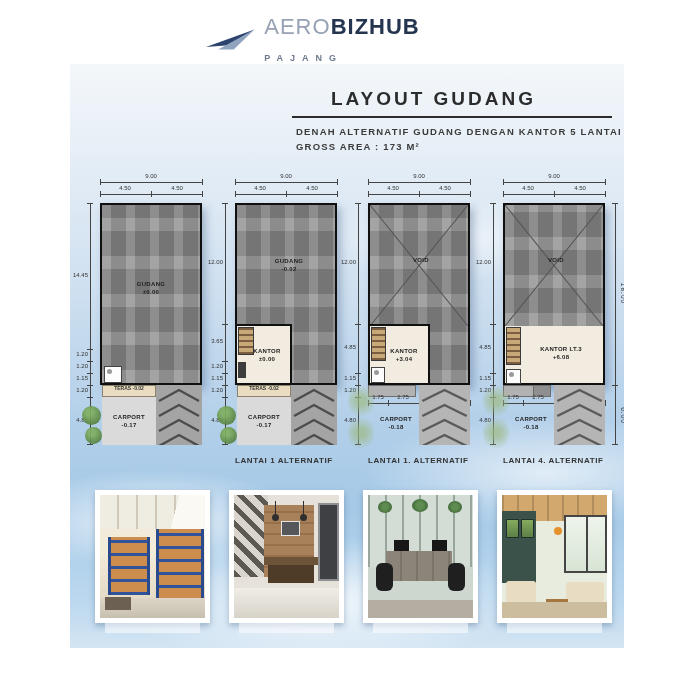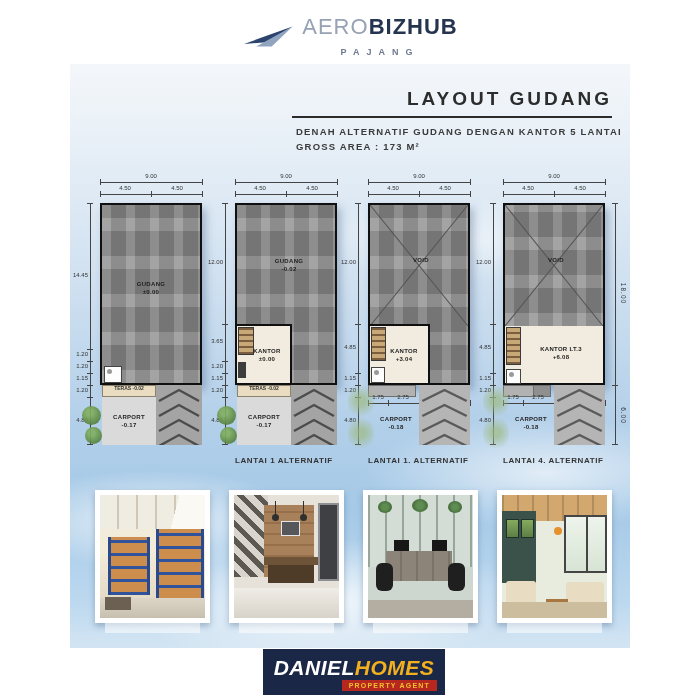--- a/index.html
+++ b/index.html
@@ -1,33 +1,33 @@
 <!DOCTYPE html>
 <html><head>
 <meta charset="utf-8">
 <style>
   html,body{margin:0;padding:0;background:#fff;font-family:"Liberation Sans",sans-serif;}
-  #canvas{position:relative;width:700px;height:700px;background:#fff;overflow:hidden;}
+  #canvas{position:relative;width:624px;height:700px;background:#fff;overflow:hidden;}
 
   
   .sky{position:absolute;left:70px;top:64px;width:560px;height:584px;
     background:
       radial-gradient(ellipse 220px 70px at 15% 78%, rgba(255,255,255,.75), transparent 70%),
       radial-gradient(ellipse 260px 80px at 85% 70%, rgba(255,255,255,.65), transparent 70%),
       radial-gradient(ellipse 300px 90px at 45% 92%, rgba(255,255,255,.8), transparent 70%),
       radial-gradient(ellipse 240px 60px at 70% 30%, rgba(255,255,255,.5), transparent 70%),
       linear-gradient(180deg,#f4f7fa 0%,#e7eff7 14%,#cfe0f0 38%,#b2cfe9 62%,#a5c9e7 76%,#bcd8ef 92%,#d3e5f3 100%);}
 
   
   .brand-top{position:absolute;left:50%;top:16px;transform:translateX(-50%);display:flex;align-items:center;gap:8px;}
   .brand-top svg{display:block;}
   .brand-words{line-height:1;}
   .aero{font-size:22px;color:#97a2b4;letter-spacing:1px;font-weight:400;}
   .bizhub{font-size:22px;color:#25344f;font-weight:bold;letter-spacing:1px;}
-  .pajang{font-size:9px;color:#6e7a8e;letter-spacing:7px;margin-top:10px;text-align:center;font-weight:bold;}
+  .pajang{font-size:9px;color:#6e7a8e;letter-spacing:7px;margin-top:16px;text-align:left;font-weight:bold;}
 
   
   .h-title{position:absolute;right:88px;top:88px;font-size:19px;font-weight:bold;letter-spacing:3px;color:#2c2c2c;}
   .h-rule{position:absolute;left:292px;top:116px;width:320px;height:2px;background:#2c2c2c;}
   .h-sub1{position:absolute;left:296px;top:126px;font-size:9.5px;font-weight:bold;letter-spacing:1.2px;color:#3b3b3b;}
   .h-sub2{position:absolute;left:296px;top:141px;font-size:9.5px;font-weight:bold;letter-spacing:1.2px;color:#3b3b3b;}
 
   
   .plan{position:absolute;top:170px;width:150px;height:300px;}
   .vt{position:absolute;width:1px;height:6px;background:#444;}
@@ -454,19 +454,13 @@
       <div class="sofa" style="left:64px;bottom:12px;width:38px;height:24px;"></div>
       <div class="table"></div>
       <div class="floor"></div>
     </div>
   </div>
   <div class="tab" style="left:105px;"></div>
   <div class="tab" style="left:239px;"></div>
   <div class="tab" style="left:373px;"></div>
   <div class="tab" style="left:507px;"></div>
 
-  <div class="brand-bottom">
-    <div class="bb-row">
-      <span class="bb-daniel">DANIEL</span><span class="bb-homes">HOMES</span>
-    </div>
-    <div class="bb-tag">PROPERTY AGENT</div>
-  </div>
 </div>
 
 </body></html>

